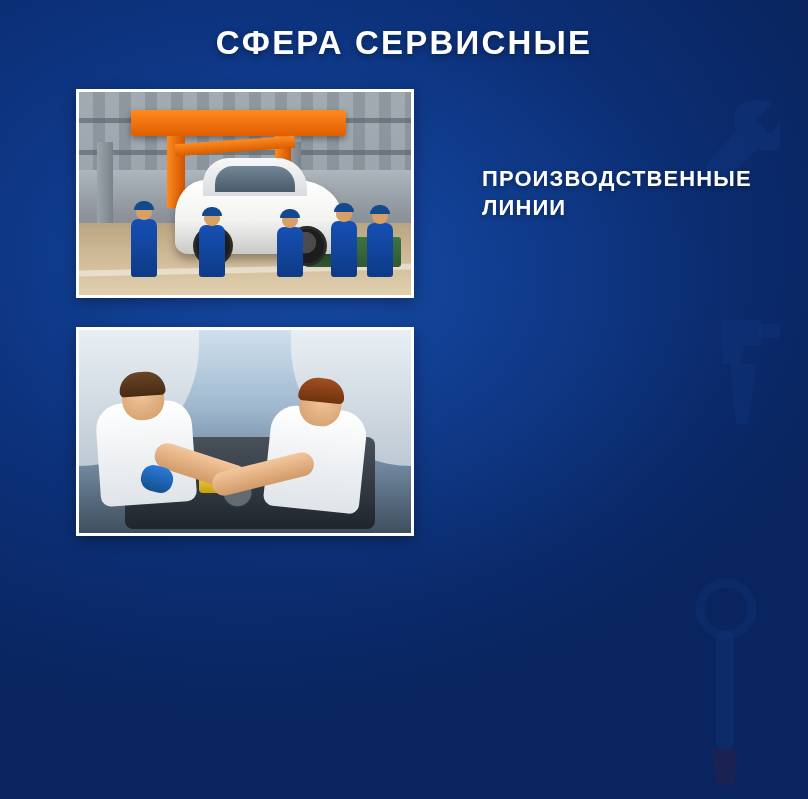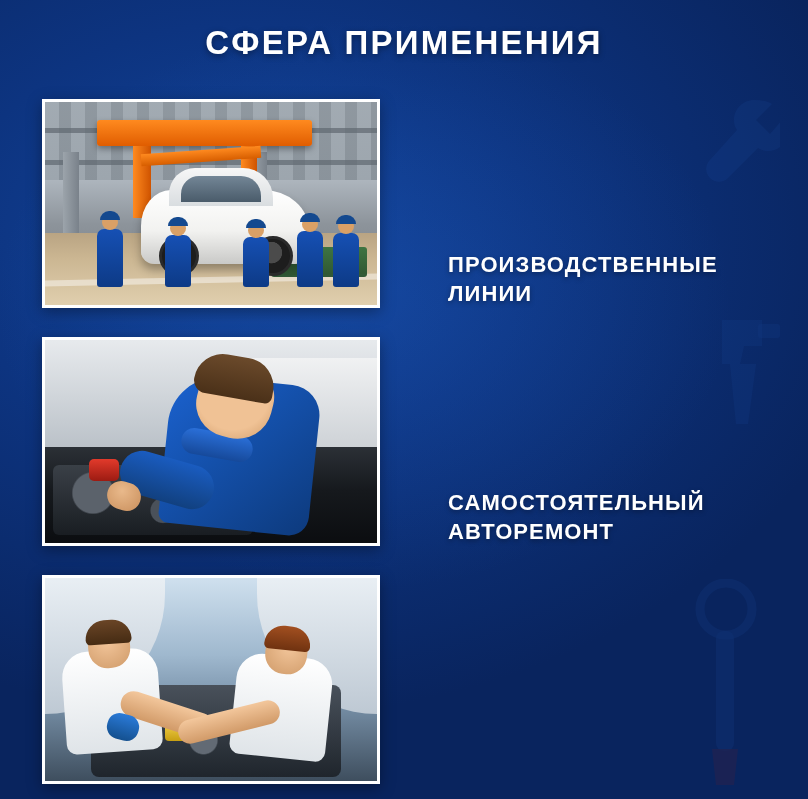--- a/index.html
+++ b/index.html
@@ -55,23 +55,24 @@
   .rows {
     position: absolute;
     top: 78px;
     left: 0;
     width: 100%;
     z-index: 4;
   }
   .row {
     position: relative;
     display: flex;
-    align-items: flex-end;
+    align-items: center;
     height: 230px;
     margin-bottom: 8px;
+    margin-left: 34px;
   }
   .photo {
     position: relative;
     width: 338px;
     height: 209px;
     margin-left: 42px;
     border: 3px solid #ffffff;
     box-sizing: border-box;
     overflow: hidden;
     flex: none;
@@ -338,21 +339,21 @@
   </div>
 
   <div class="ghost" style="bottom:10px; right:46px;">
     <svg width="74" height="210" viewBox="0 0 74 210">
       <circle cx="38" cy="30" r="26" fill="none" stroke="#2a6ad0" stroke-width="9" opacity="0.55"></circle>
       <rect x="28" y="52" width="18" height="120" rx="8" fill="#2a6ad0" opacity="0.55"></rect>
       <path d="M24 170h26l-4 36H28z" fill="#8f1a12" opacity="0.75"></path>
     </svg>
   </div>
 
-  <div class="title">СФЕРА ПРИМЕНЕНИЯ</div>
+  <div class="title">СФЕРА СЕРВИСНЫЕ</div>
 
   <div class="rows">
 
     <div class="row">
       <div class="photo">
         <div class="scene p1-bg">
           <div class="p1-ceiling"></div>
           <div class="p1-ceil-beam" style="top:26px;"></div>
           <div class="p1-ceil-beam" style="top:58px;"></div>
           <div class="p1-pillar" style="left:18px;"></div>
@@ -374,39 +375,20 @@
           <div class="p1-worker" style="left:120px; height:52px;"></div>
           <div class="p1-worker" style="left:198px; height:50px;"></div>
           <div class="p1-worker" style="left:252px; height:56px;"></div>
           <div class="p1-worker" style="left:288px; height:54px;"></div>
         </div>
       </div>
       <div class="caption">ПРОИЗВОДСТВЕННЫЕ
 ЛИНИИ</div>
     </div>
 
-    <div class="row">
-      <div class="photo">
-        <div class="scene p2-bg">
-          <div class="p2-wall"></div>
-          <div class="p2-carback"></div>
-          <div class="p2-hood"></div>
-          <div class="p2-engine"></div>
-          <div class="p2-red"></div>
-          <div class="p2-body"></div>
-          <div class="p2-collar"></div>
-          <div class="p2-arm"></div>
-          <div class="p2-hand"></div>
-          <div class="p2-head"></div>
-          <div class="p2-hair"></div>
-        </div>
-      </div>
-      <div class="caption">САМОСТОЯТЕЛЬНЫЙ
-АВТОРЕМОНТ</div>
-    </div>
 
     <div class="row">
       <div class="photo">
         <div class="scene p3-bay">
           <div class="p3-hood"></div>
           <div class="p3-hood-r"></div>
           <div class="p3-engine"></div>
           <div class="p3-yellow"></div>
           <div class="p3-blue-part"></div>
           <div class="p3-man left">

